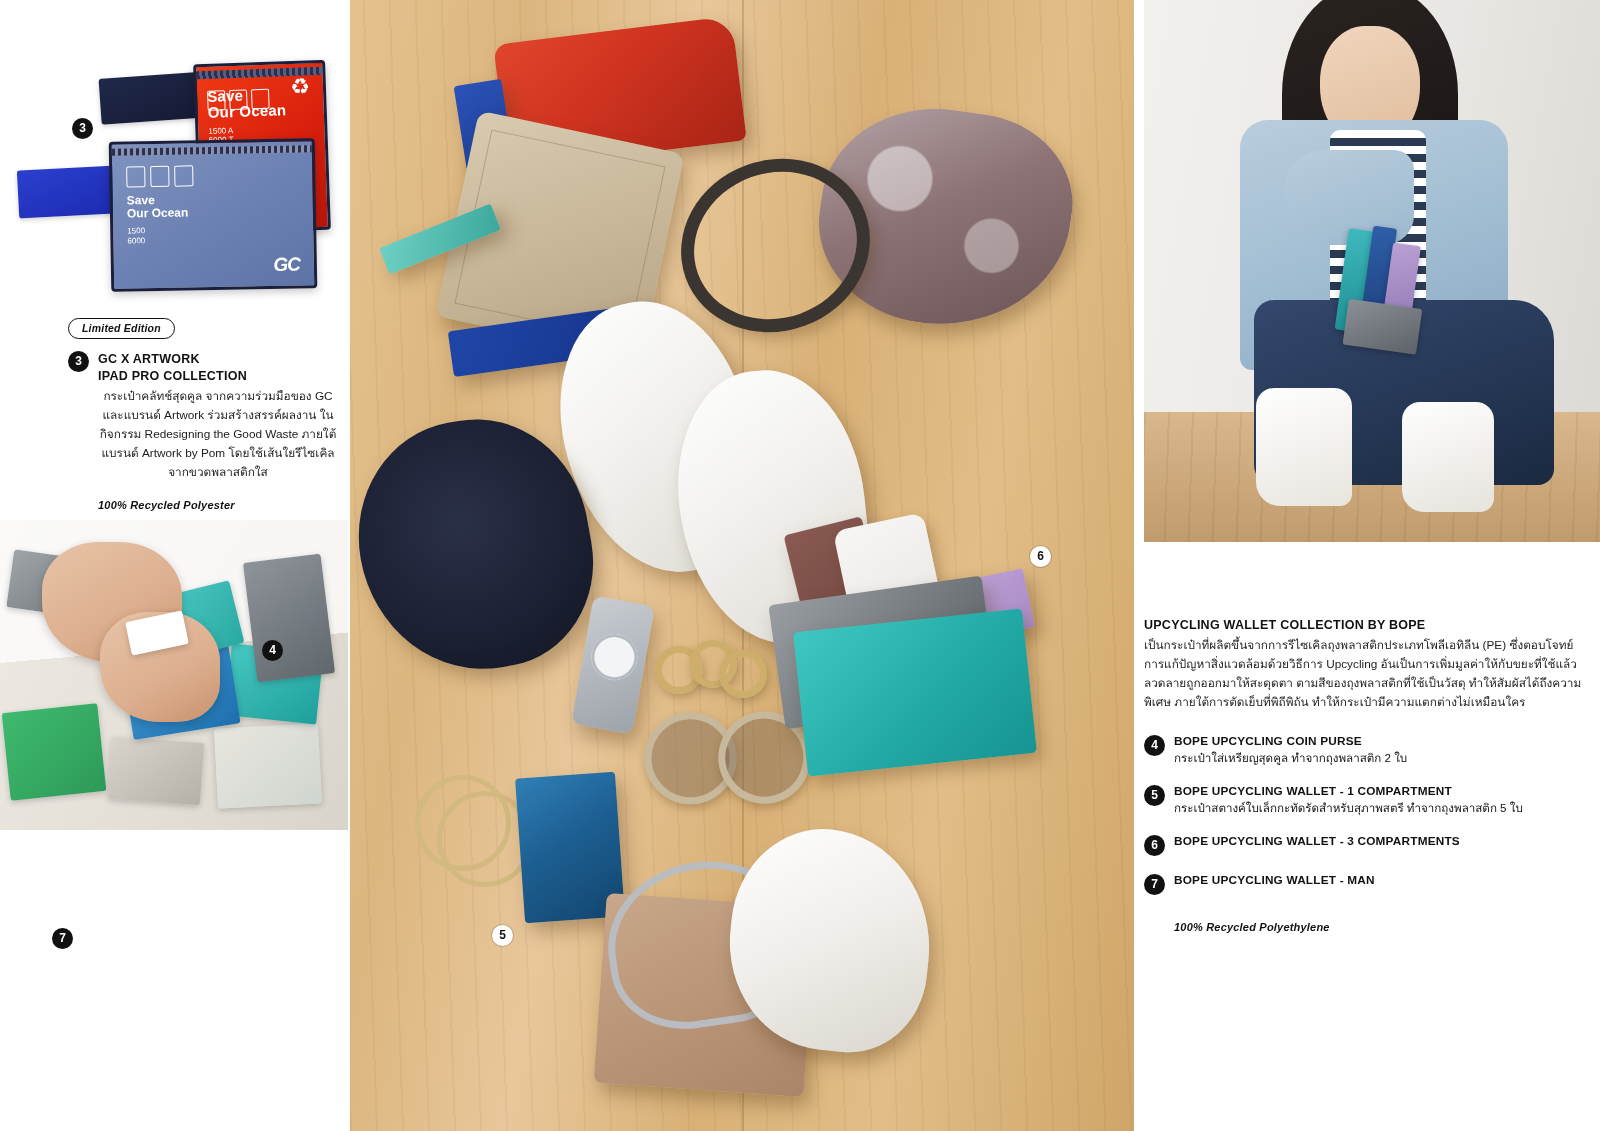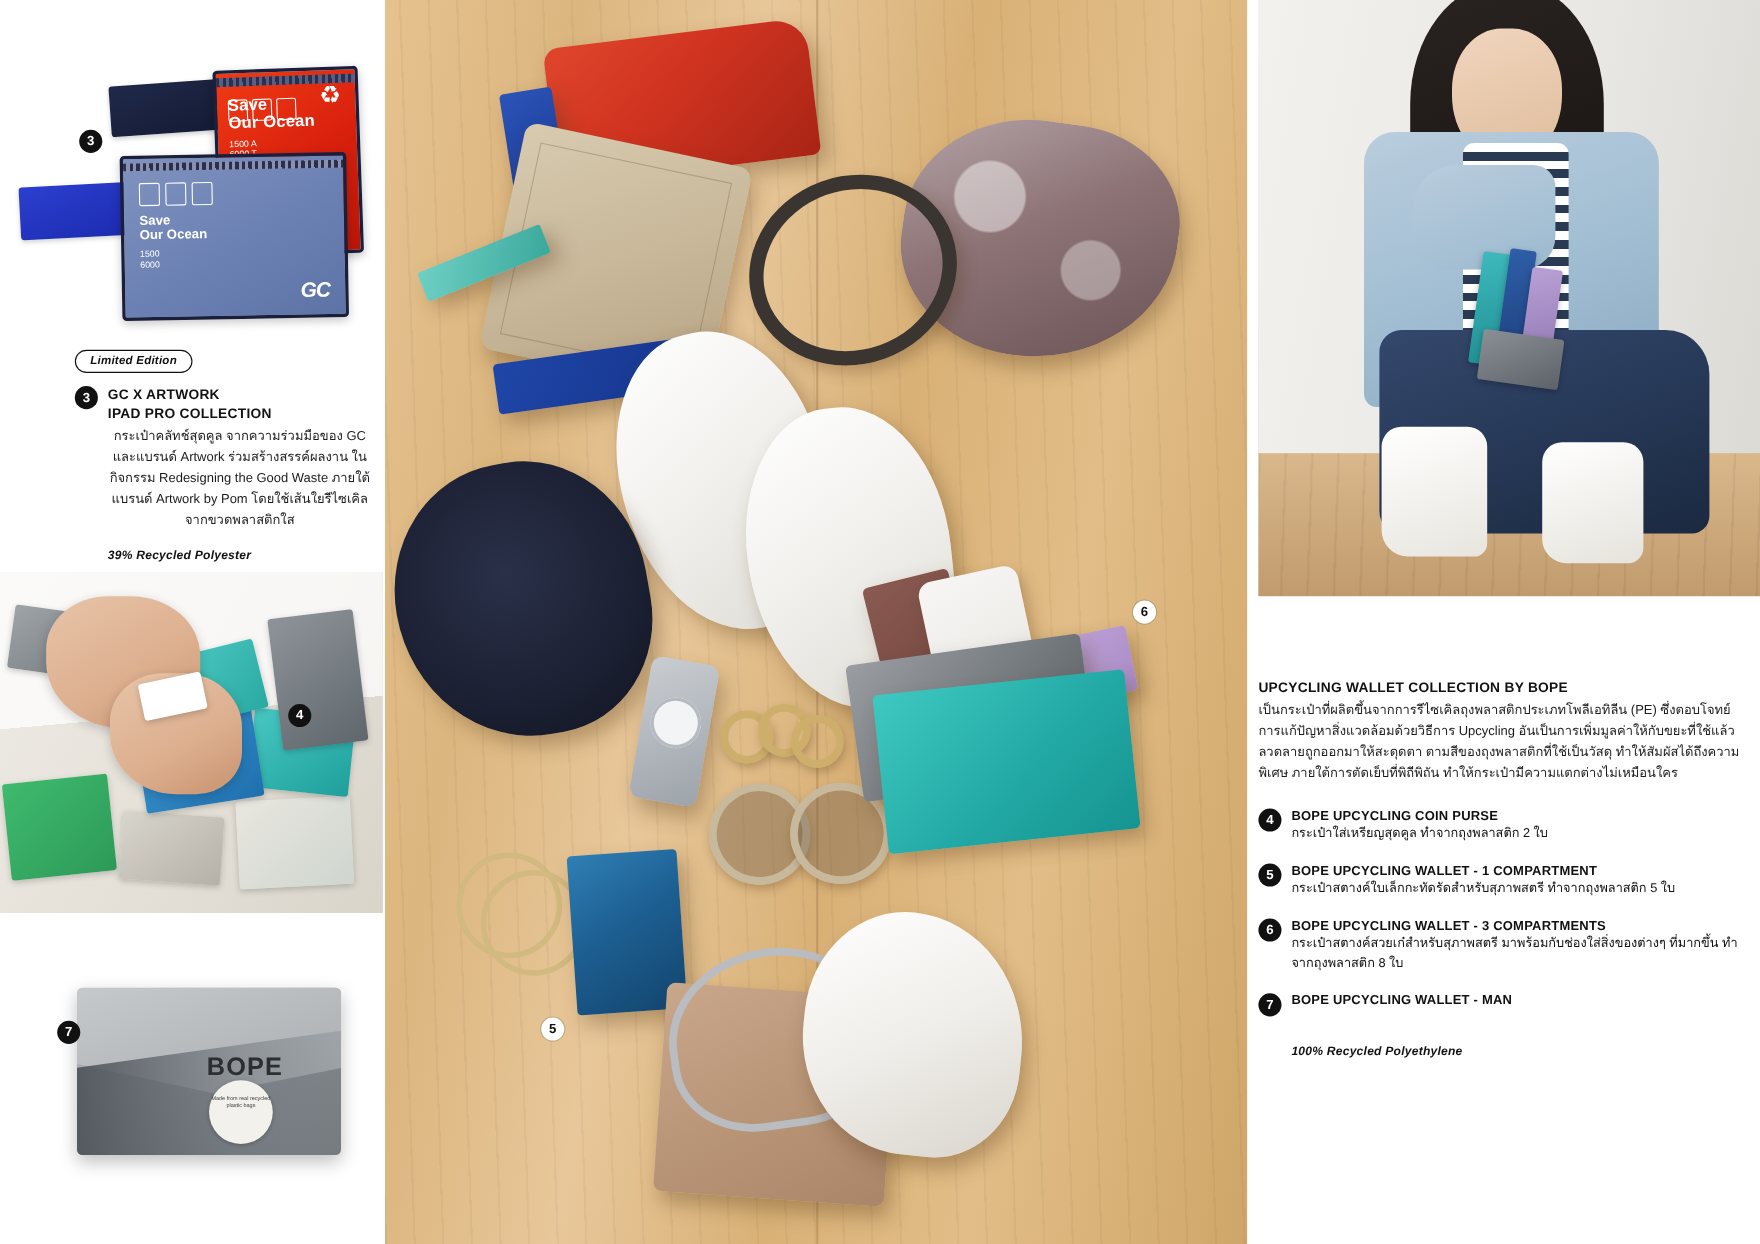--- a/index.html
+++ b/index.html
@@ -578,45 +578,40 @@
       <div class="title-row">
         <span class="badge-num">3</span>
         <div class="title-block">
           <h3>
             <span>GC X ARTWORK</span><br>
             <span>IPAD PRO COLLECTION</span>
           </h3>
         </div>
       </div>
       <p class="thai-body">กระเป๋าคลัทช์สุดคูล จากความร่วมมือของ GC และแบรนด์ Artwork ร่วมสร้างสรรค์ผลงาน ในกิจกรรม Redesigning the Good Waste ภายใต้แบรนด์ Artwork by Pom โดยใช้เส้นใยรีไซเคิลจากขวดพลาสติกใส</p>
-      <div class="material-note">39% Recycled Polyester</div>
+      <div class="material-note">100% Recycled Polyester</div>
     </div>
 
     <div class="photo-wallets">
       <div class="w-sheet"></div>
       <div class="w-item" style="left:6px; top:188px; width:96px; height:88px; background:linear-gradient(140deg,#3fba6e 0%,#2d9a58 100%); transform:rotate(-6deg);"></div>
       <div class="w-item" style="left:110px; top:220px; width:92px; height:62px; background:linear-gradient(140deg,#d8d5cd 0%,#b5b1a8 100%); transform:rotate(4deg);"></div>
       <div class="w-item" style="left:216px; top:206px; width:104px; height:80px; background:linear-gradient(140deg,#e8e6df 0%,#cfd6cf 100%); transform:rotate(-3deg);"></div>
       <div class="w-item" style="left:228px; top:128px; width:92px; height:72px; background:linear-gradient(140deg,#48c8c2 0%,#1f9f9b 100%); transform:rotate(6deg);"></div>
       <div class="w-item" style="left:250px; top:38px; width:78px; height:120px; background:linear-gradient(150deg,#8e949a 0%,#5f666c 100%); transform:rotate(-7deg);"></div>
       <div class="w-item" style="left:126px; top:120px; width:108px; height:92px; background:linear-gradient(140deg,#3e9ad4 0%,#1f6fae 100%); transform:rotate(-9deg);"></div>
       <div class="w-item" style="left:150px; top:70px; width:88px; height:64px; background:linear-gradient(140deg,#4ecbc5 0%,#2aa8a2 100%); transform:rotate(-14deg);"></div>
       <div class="w-item" style="left:10px; top:34px; width:70px; height:58px; background:linear-gradient(140deg,#9fa4a8 0%,#787d82 100%); transform:rotate(8deg);"></div>
       <div class="hand" style="left:42px; top:22px; width:140px; height:120px;"></div>
       <div class="hand" style="left:100px; top:92px; width:120px; height:110px;"></div>
       <div class="w-item" style="left:128px; top:96px; width:58px; height:34px; background:#fff; transform:rotate(-12deg);"></div>
       <span class="badge-num badge-float" style="left:262px; top:120px;">4</span>
     </div>
 
     <div class="photo-bope">
-      <div class="bope-wallet">
-        <div class="bope-flap"></div>
-        <div class="bope-logo">BOPE</div>
-        <div class="bope-tag">Made from real recycled plastic bags</div>
-      </div>
       <span class="badge-num badge-float" style="left:52px; top:90px;">7</span>
     </div>
   </div>
 
   <div class="center-photo">
     <div class="seam"></div>
 
     <div class="obj red-bag shadowed"></div>
     <div class="obj blue-pouch-small shadowed"></div>
     <div class="obj tan-bag shadowed"></div>
@@ -699,21 +694,20 @@
           <div>
             <h4>BOPE UPCYCLING WALLET - 1 COMPARTMENT</h4>
             <p>กระเป๋าสตางค์ใบเล็กกะทัดรัดสำหรับสุภาพสตรี ทำจากถุงพลาสติก 5 ใบ</p>
           </div>
         </div>
 
         <div class="rt-item">
           <span class="badge-num">6</span>
           <div>
             <h4>BOPE UPCYCLING WALLET - 3 COMPARTMENTS</h4>
-            <p>กระเป๋าสตางค์สวยเก๋สำหรับสุภาพสตรี มาพร้อมกับช่องใส่สิ่งของต่างๆ ที่มากขึ้น ทำจากถุงพลาสติก 8 ใบ</p>
           </div>
         </div>
 
         <div class="rt-item">
           <span class="badge-num">7</span>
           <div>
             <h4>BOPE UPCYCLING WALLET - MAN</h4>
           </div>
         </div>
 

